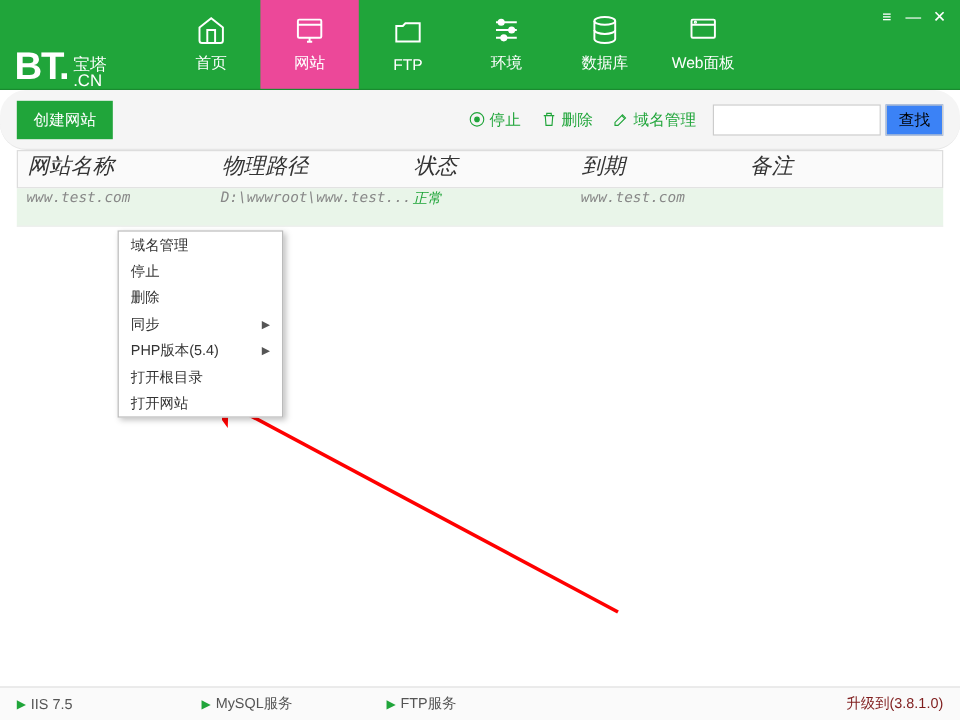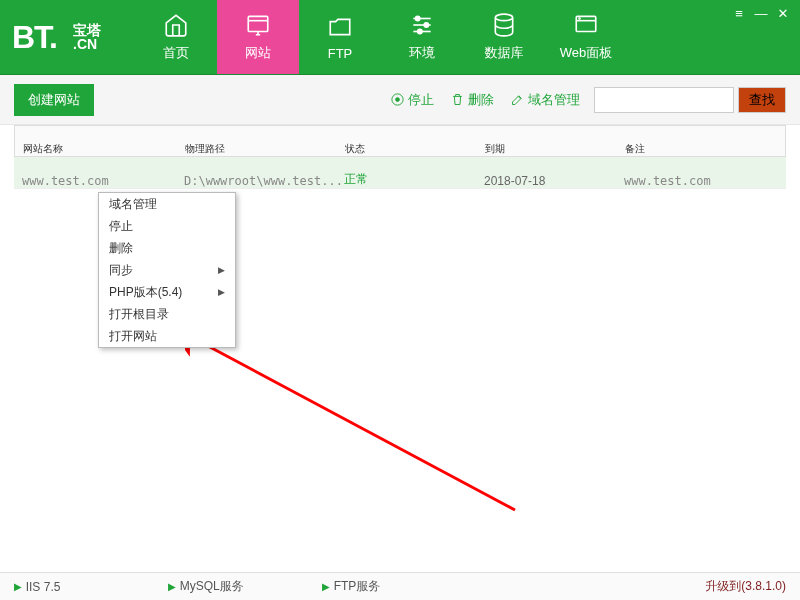--- a/index.html
+++ b/index.html
@@ -1,49 +1,49 @@
 <!DOCTYPE html>
 <html><head>
   <meta charset="utf-8">
   <style>
     * { margin: 0; padding: 0; box-sizing: border-box; font-family: "Microsoft YaHei", sans-serif; }
     body { width: 800px; height: 600px; background: #fff; position: relative; overflow: hidden; }
     
     .titlebar { height: 75px; background: #20a53a; display: flex; align-items: stretch; border-bottom: 1px solid #1a8a30; }
-    .logo-box { width: 135px; display: flex; align-items: center; padding-left: 12px; color: #fff; }
+    .logo-box { width: 135px; display: flex; align-items: flex-end; padding-left: 12px; color: #fff; }
     .logo-bt { font-size: 32px; font-weight: bold; letter-spacing: -1px; }
-    .logo-sub { display: inline-flex; flex-direction: column; margin-left: 16px; font-weight: bold; }
+    .logo-sub { display: inline-flex; flex-direction: column; margin-left: 4px; }
     .logo-sub span:first-child { font-size: 14px; line-height: 14px; }
     .logo-sub span:last-child { font-size: 14px; line-height: 14px; letter-spacing: 0; }
     
     .nav { display: flex; flex: 1; }
     .nav-item { width: 82px; display: flex; flex-direction: column; align-items: center; justify-content: center; color: #fff; cursor: pointer; gap: 6px; }
     .nav-item.active { background: #ec4899; }
     .nav-icon { width: 26px; height: 26px; stroke: #fff; fill: none; stroke-width: 1.5; }
     .nav-label { font-size: 13px; }
     
     .win-controls { position: absolute; top: 4px; right: 6px; display: flex; gap: 0; }
     .win-btn { width: 22px; height: 18px; display: flex; align-items: center; justify-content: center; color: #fff; font-size: 13px; cursor: pointer; }
     
-    .toolbar { height: 50px; background: #f5f5f5; display: flex; align-items: center; padding: 0 14px; justify-content: space-between; border-bottom: 1px solid #e6e6e6; }
+    .toolbar { height: 50px; background: #f5f5f5; display: flex; align-items: center; padding: 0 14px; justify-content: space-between; border-bottom: 1px solid #e6e6e6; border-radius: 22px; }
     .btn-create { background: #20a53a; color: #fff; border: none; padding: 7px 14px; font-size: 13px; cursor: pointer; }
     .toolbar-right { display: flex; align-items: center; gap: 4px; }
     .tool-action { display: flex; align-items: center; gap: 3px; color: #20a53a; font-size: 13px; padding: 0 6px; cursor: pointer; }
     .tool-icon { width: 15px; height: 15px; stroke: #20a53a; fill: none; stroke-width: 1.5; }
     .search-box { width: 140px; height: 26px; border: 1px solid #ccc; padding: 0 6px; font-size: 12px; margin-left: 4px; }
-    .btn-search { height: 26px; padding: 0 10px; border: 1px solid #ccc; background: #c2410c; cursor: pointer; font-size: 13px; }
+    .btn-search { height: 26px; padding: 0 10px; border: 1px solid #ccc; background: #3b82f6; cursor: pointer; font-size: 13px; }
     
     .table-wrap { padding: 0 14px; }
-    .thead { display: flex; border: 1px solid #ddd; background: #fafafa; height: 32px; align-items: flex-end; font-size: 10px; color: #333; }
+    .thead { display: flex; border: 1px solid #ddd; background: #fafafa; height: 32px; align-items: flex-start; font-size: 18px; color: #333; font-style: italic; }
     .col-name { width: 170px; padding-left: 8px; }
     .col-path { width: 160px; }
     .col-status { width: 140px; }
     .col-exp { width: 140px; }
     .col-note { flex: 1; }
-    .trow { display: flex; height: 32px; align-items: flex-end; font-size: 12px; color: #666; background: #e9f5e9; border-bottom: 1px solid #eee; }
+    .trow { display: flex; height: 32px; align-items: flex-start; font-size: 12px; color: #666; background: #e9f5e9; border-bottom: 1px solid #eee; font-style: italic; }
     .trow .cell-name { color: #888; font-family: monospace; }
     .trow .cell-status { color: #20a53a; }
     .trow .cell-path, .trow .cell-note { font-family: monospace; color: #888; }
     
     .context-menu { position: absolute; left: 98px; top: 192px; width: 138px; background: #fff; border: 1px solid #bbb; box-shadow: 2px 2px 5px rgba(0,0,0,0.25); z-index: 10; }
     .menu-item { height: 22px; display: flex; align-items: center; justify-content: space-between; padding: 0 10px; font-size: 12px; cursor: pointer; color: #333; }
     .sub-arrow { font-size: 9px; color: #555; }
     
     .red-arrow { position: absolute; left: 185px; top: 330px; pointer-events: none; z-index: 5; }
     
@@ -155,21 +155,20 @@
     <div class="col-name">网站名称</div>
     <div class="col-path">物理路径</div>
     <div class="col-status">状态</div>
     <div class="col-exp">到期</div>
     <div class="col-note">备注</div>
   </div>
   <div class="trow">
     <div class="col-name cell-name">www.test.com</div>
     <div class="col-path cell-path">D:\wwwroot\www.test...</div>
     <div class="col-status cell-status">正常</div>
-    <div class="col-exp">2018-07-18</div>
     <div class="col-note cell-note">www.test.com</div>
   </div>
 </div>
 
 <div class="context-menu">
   <div class="menu-item">
       <span>域名管理</span>
     </div>
   <div class="menu-item">
       <span>停止</span>

